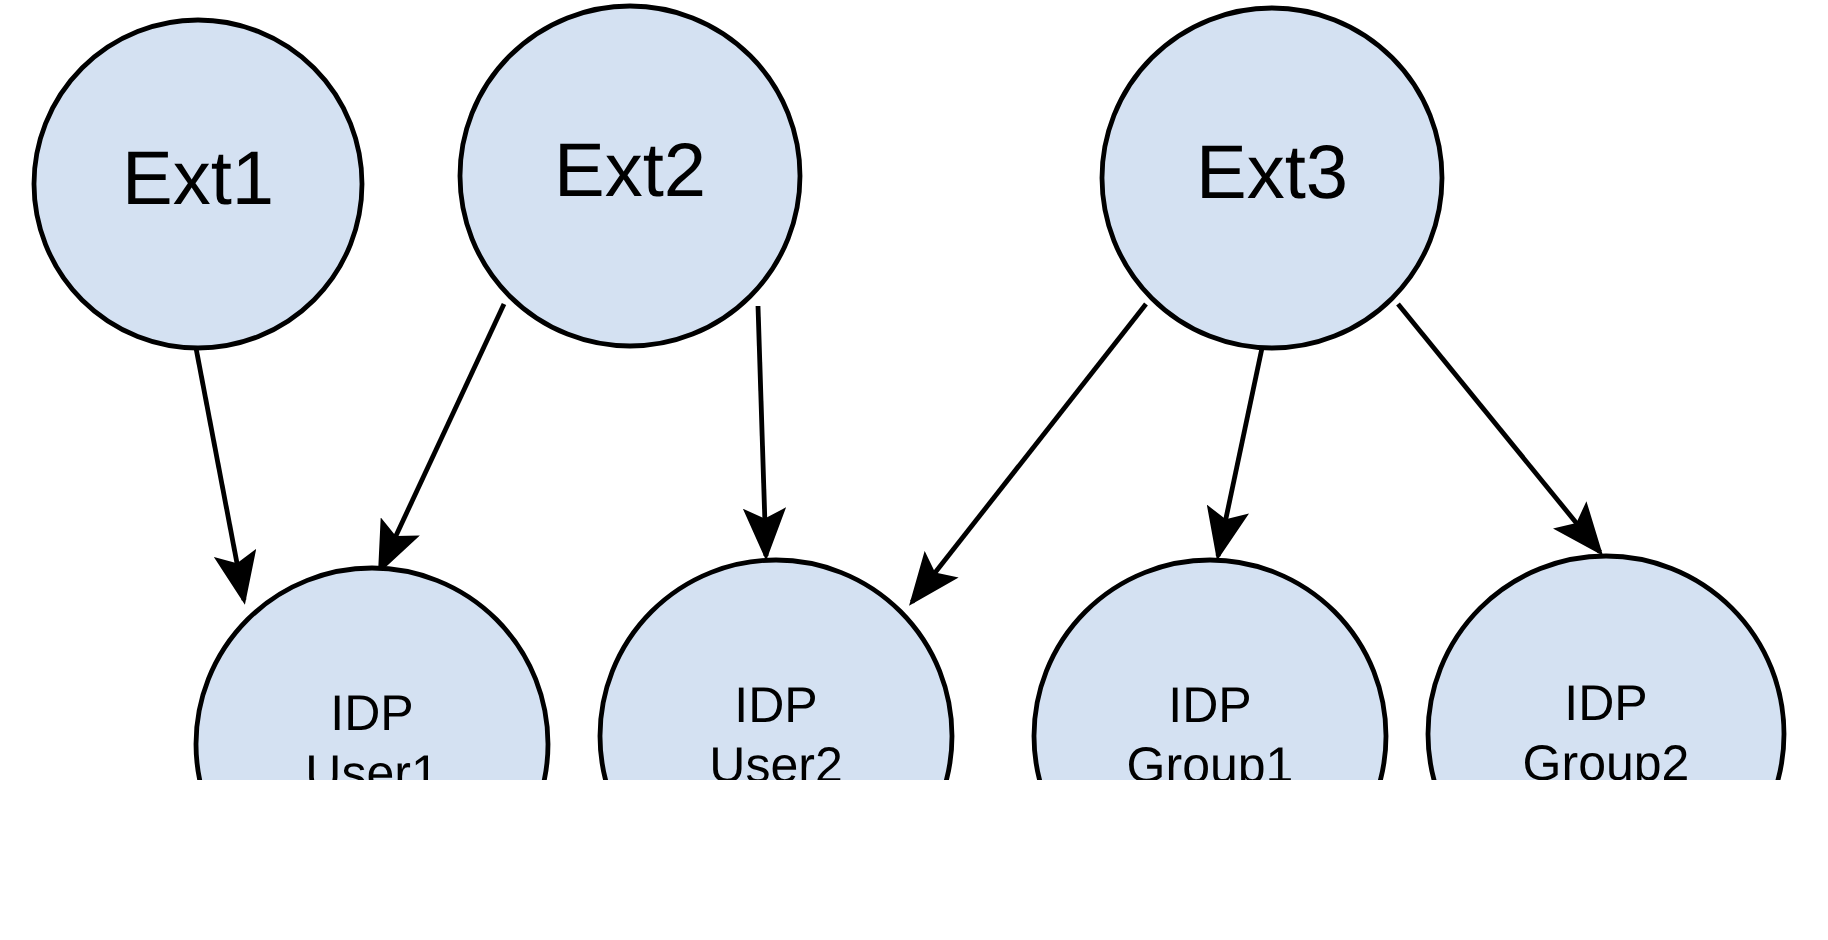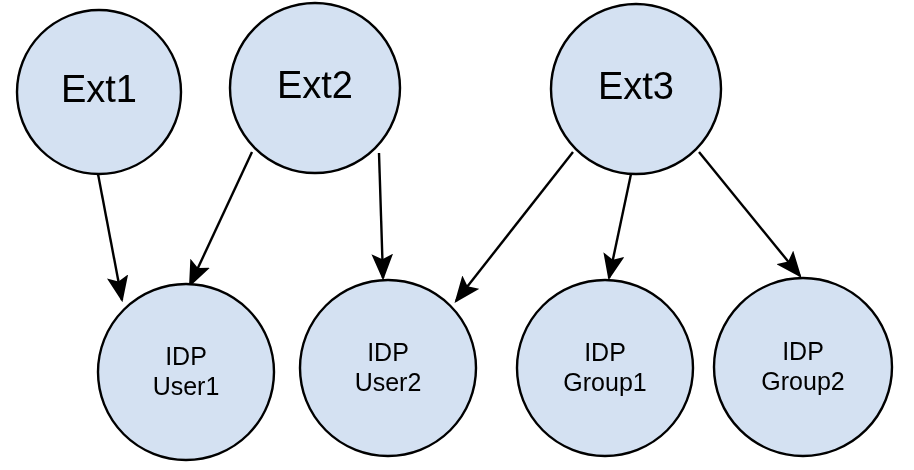--- a/index.html
+++ b/index.html
@@ -7,21 +7,21 @@
     margin: 0;
     padding: 0;
     background: #ffffff;
   }
   body {
     font-family: "Liberation Sans", sans-serif;
   }
   #diagram-canvas {
     position: relative;
     width: 914px;
-    height: 470px;
+    height: 390px;
     background: #ffffff;
     overflow: hidden;
   }
   #graph-svg {
     position: absolute;
     top: 0;
     left: 0;
     width: 914px;
     height: 470px;
     display: block;

